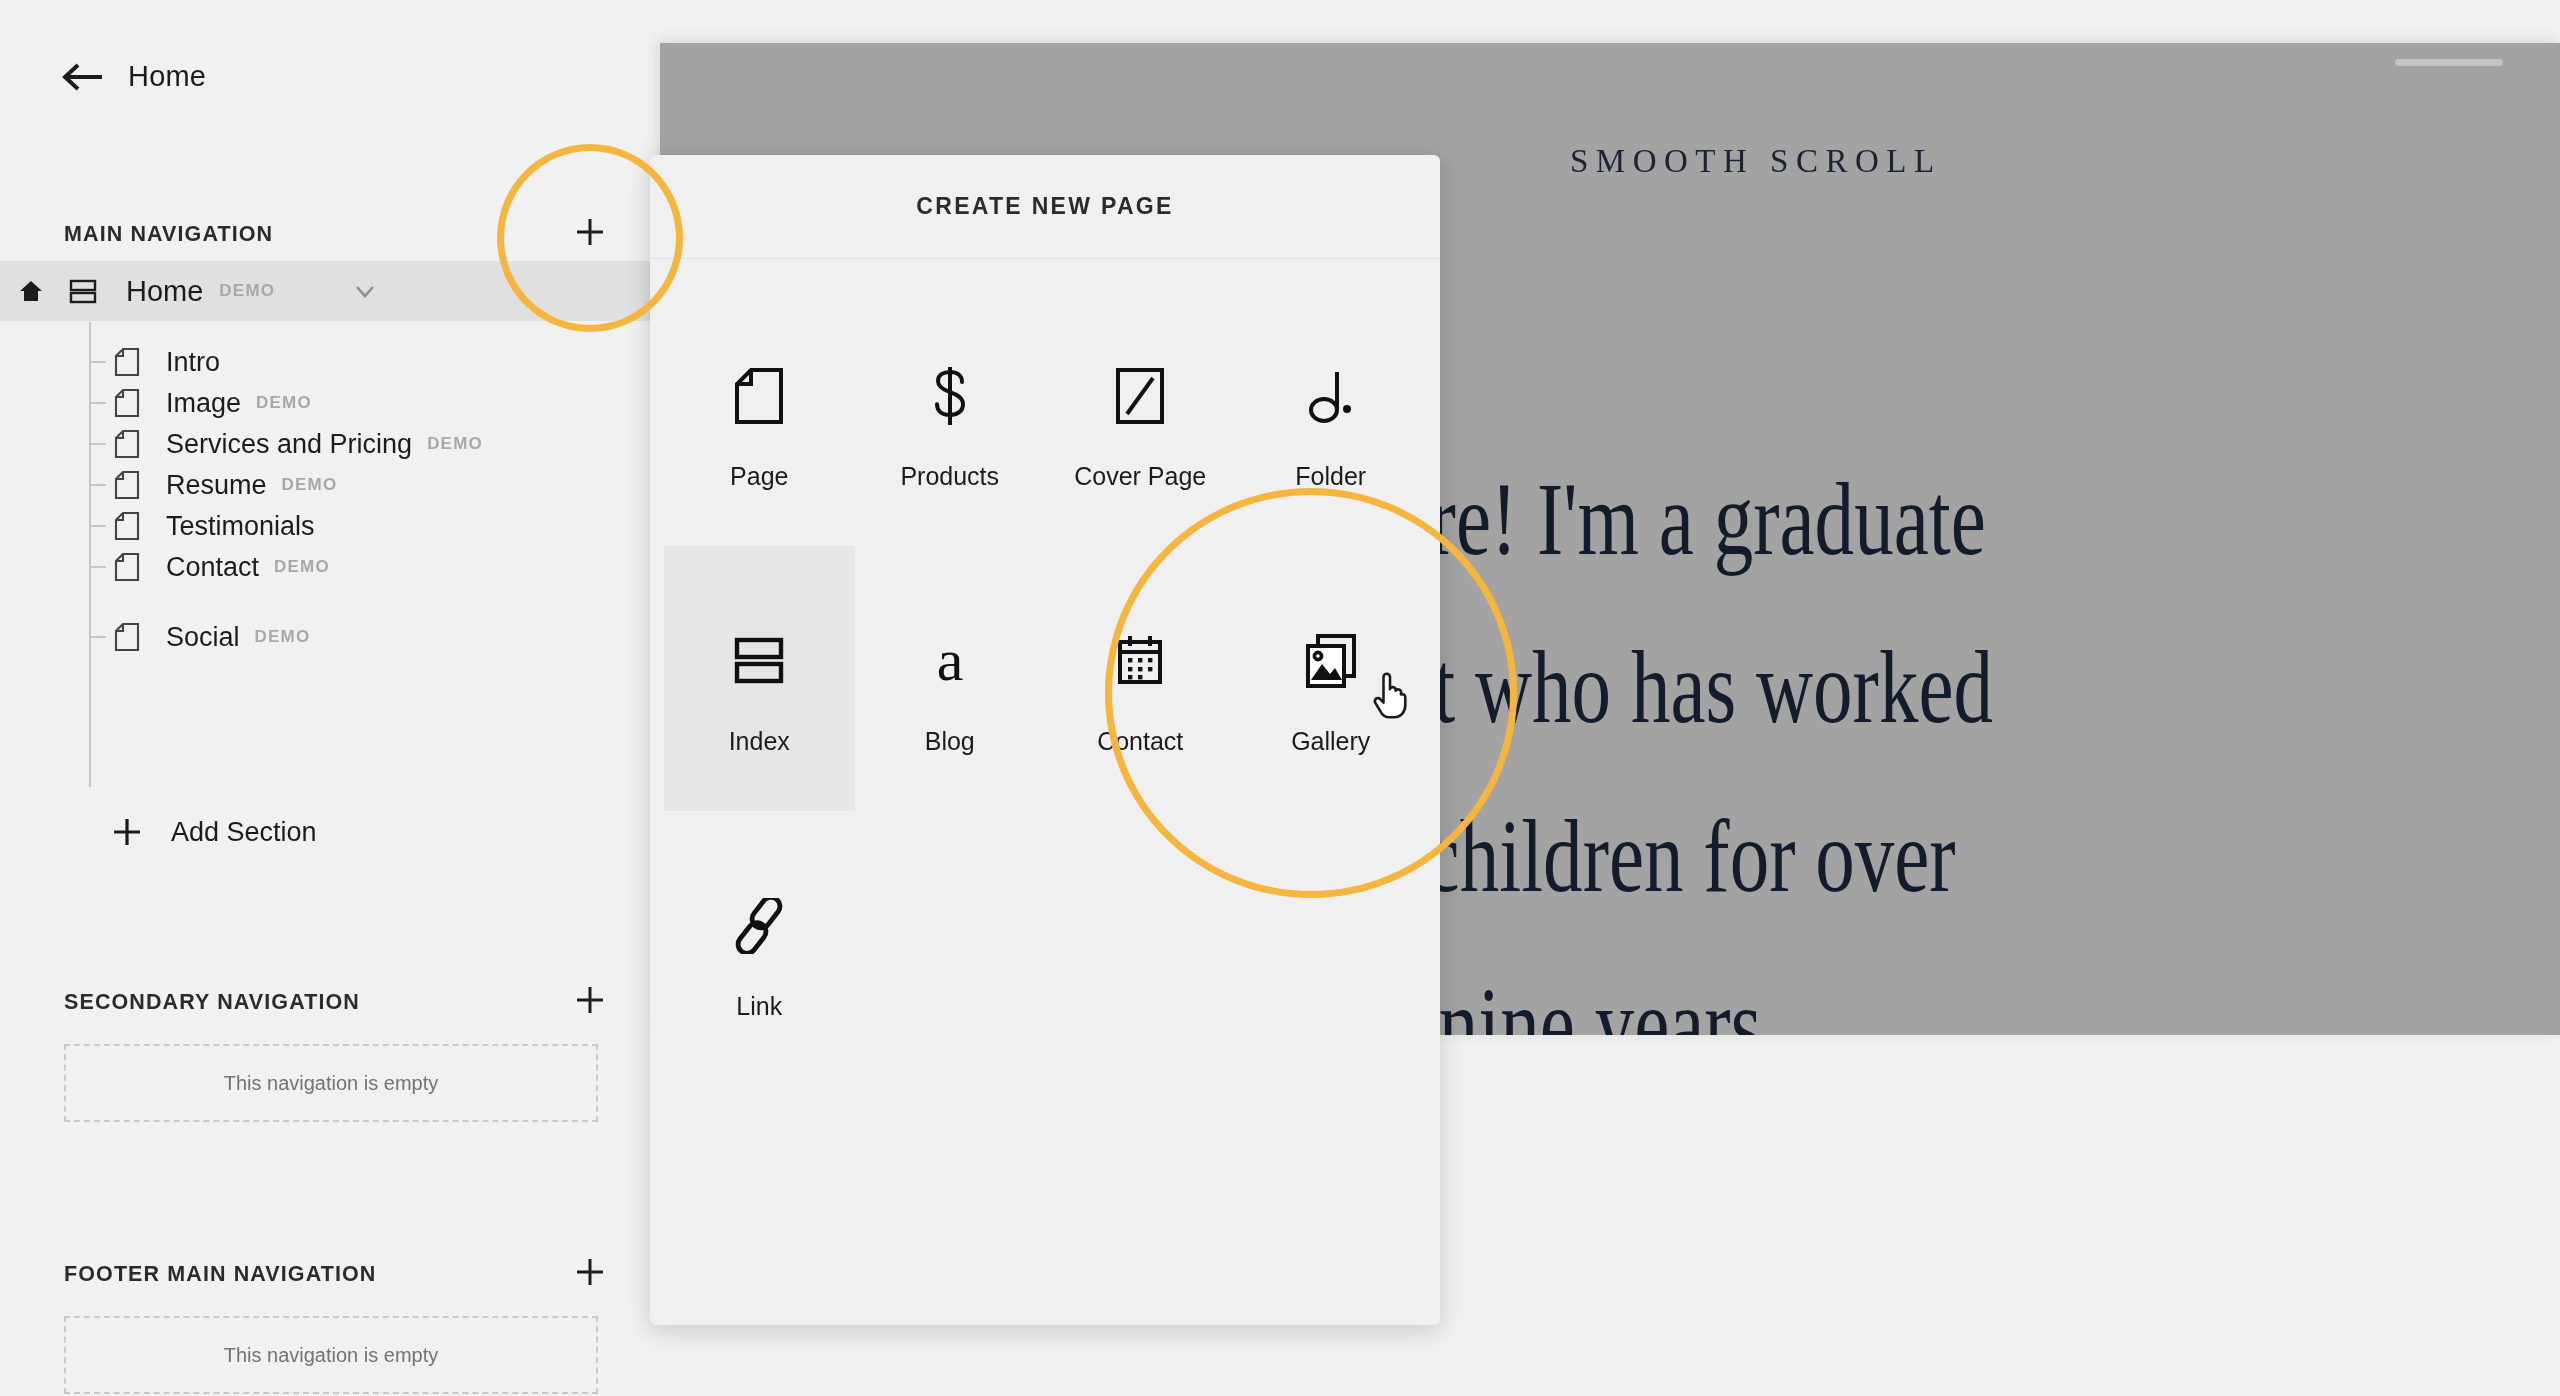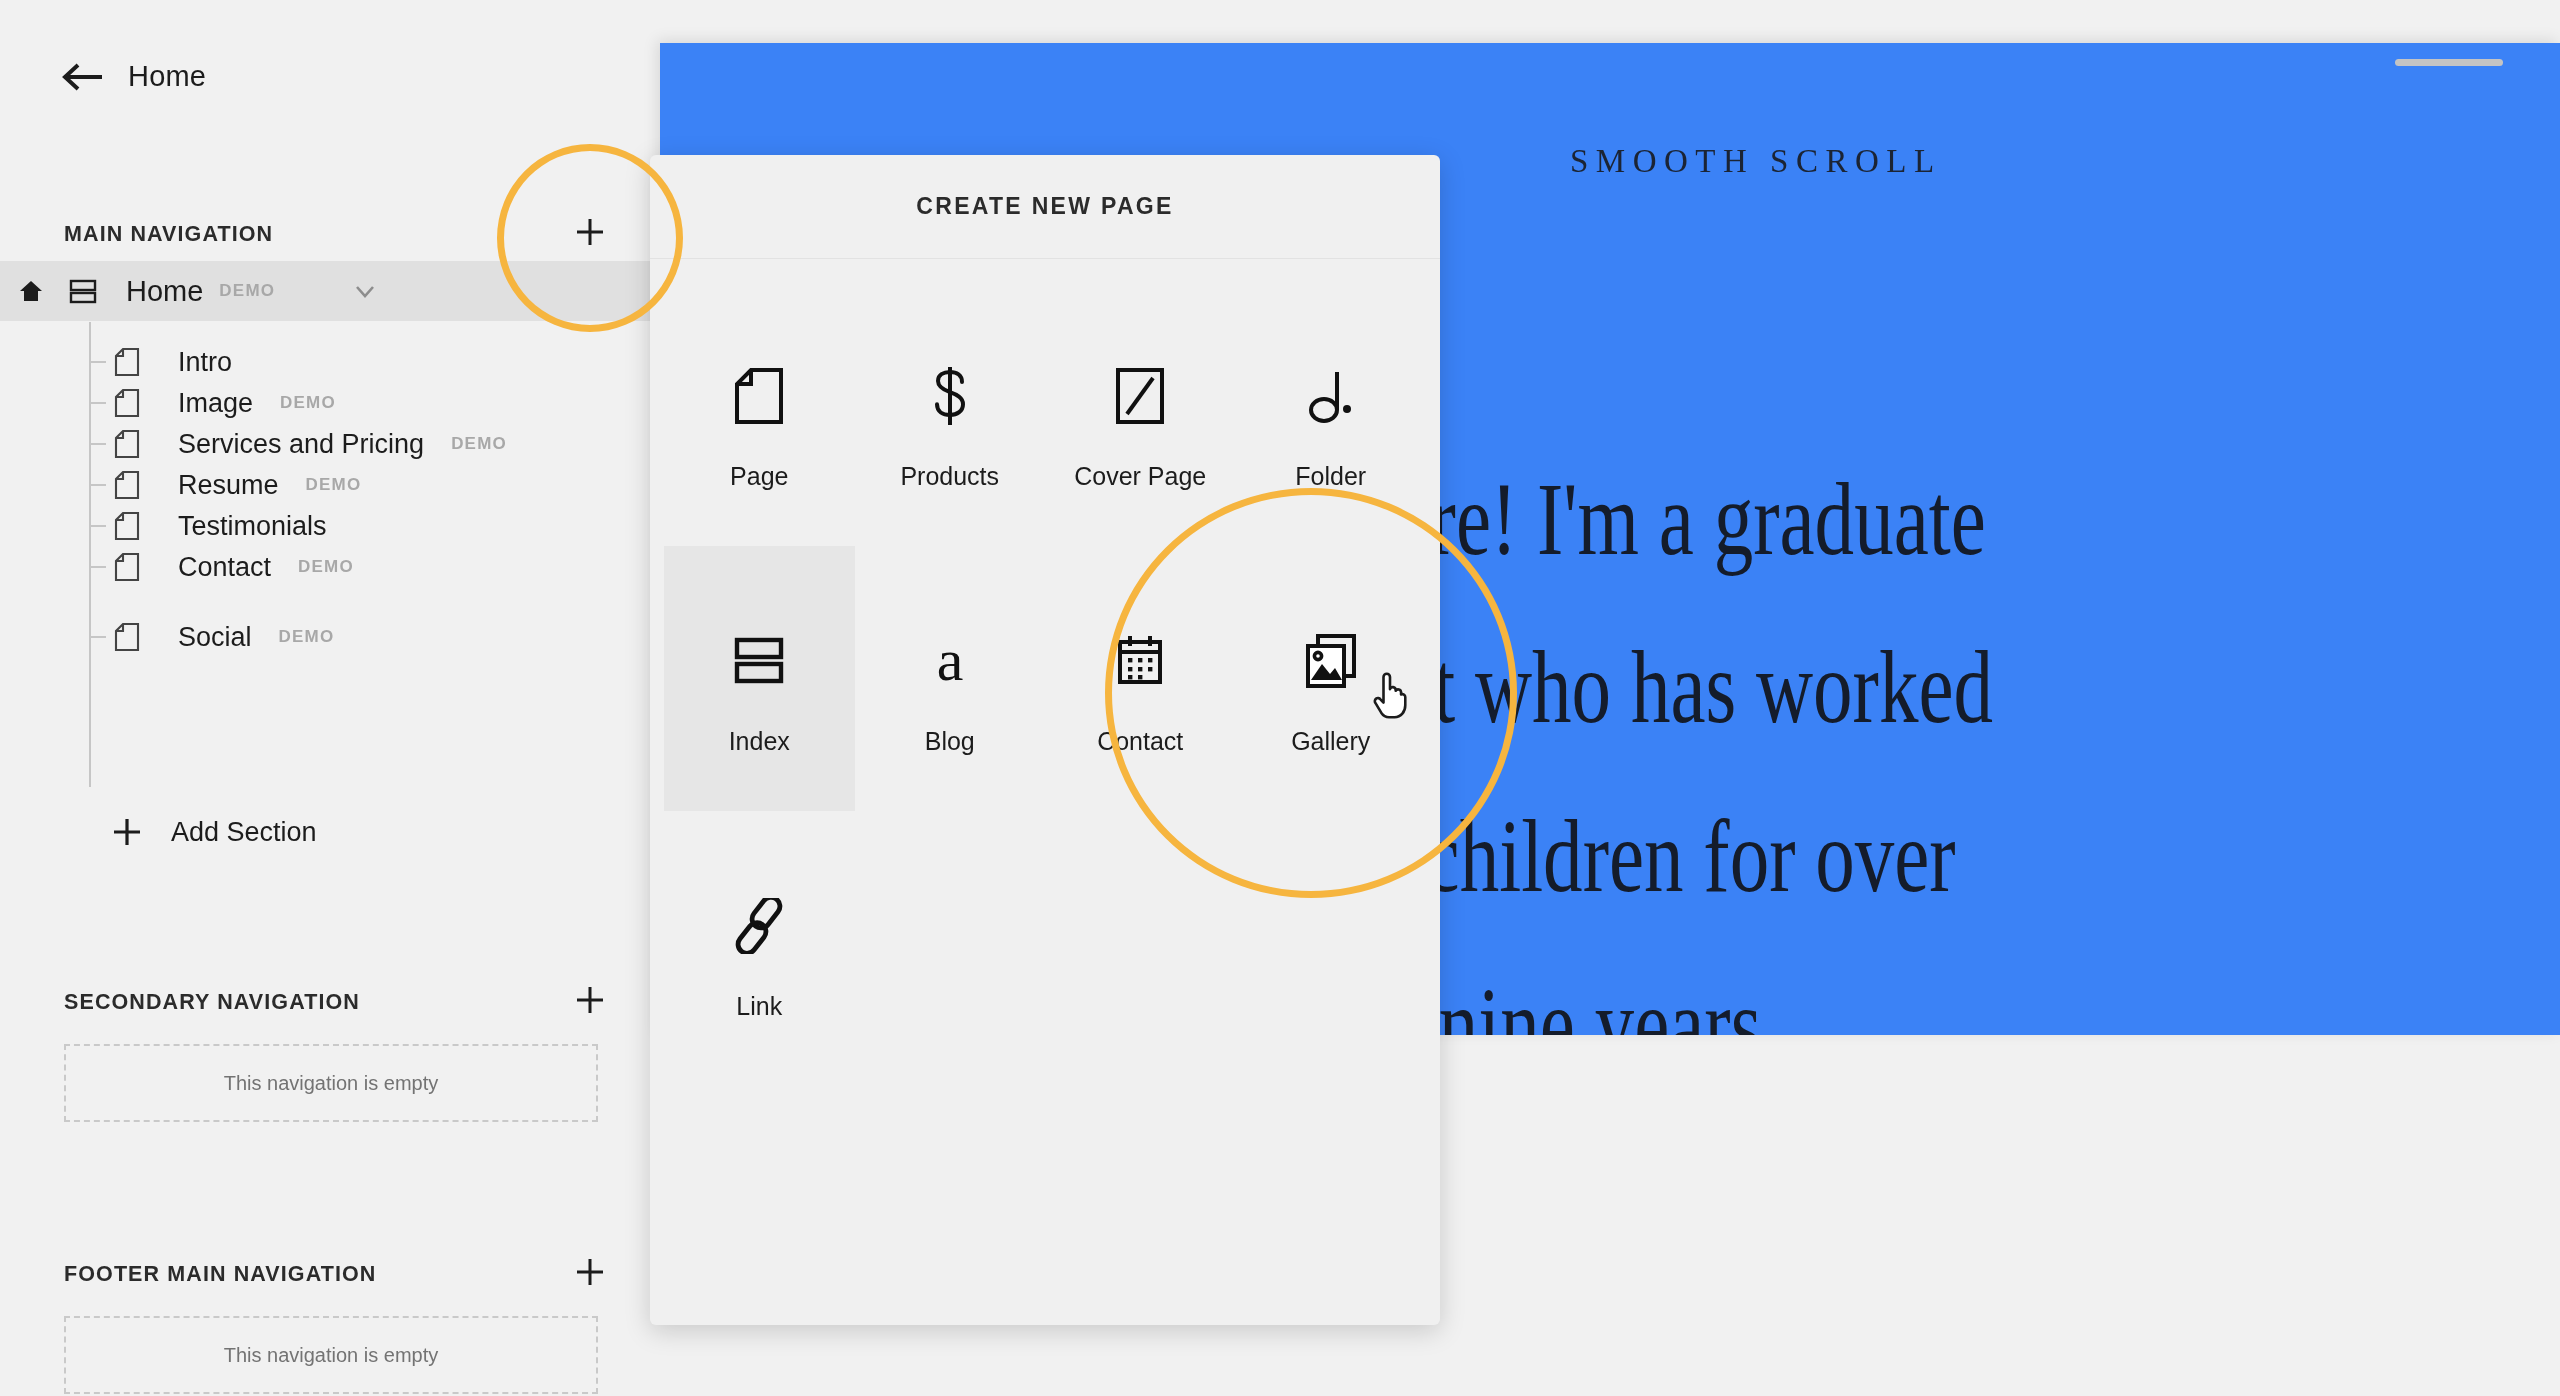--- a/index.html
+++ b/index.html
@@ -53,21 +53,21 @@
   .nav-root-row .demo     { margin-left: 16px; }
   .chev { position: absolute; right: 282px; width: 26px; height: 26px; }
 
   .demo {
     font-size: 17px; font-weight: bold; letter-spacing: 1.2px;
     color: #a8a8a8;
   }
 
   .child-row {
     position: absolute; left: 0; width: 660px; height: 42px;
-    display: flex; align-items: center; cursor: pointer; gap: 12px;
+    display: flex; align-items: center; cursor: pointer;
   }
   .child-row .pg-ico { margin-left: 114px; width: 26px; height: 30px; }
   .child-row .lbl { margin-left: 26px; font-size: 27px; color: #1c1c1c; }
   .child-row .demo { margin-left: 15px; }
 
   .tree-trunk {
     position: absolute; left: 89px; width: 2px;
     background: #c6c6c6;
   }
   .tree-tick {
@@ -87,21 +87,21 @@
     position: absolute; left: 64px; width: 534px; height: 78px;
     border: 2px dashed #c9c9c9;
     display: flex; align-items: center; justify-content: center;
     font-size: 20px; color: #737373;
   }
 
   
   #preview {
     position: absolute; left: 660px; top: 43px;
     width: 1900px; height: 992px;
-    background: #3b82f6;
+    background: #a3a3a3;
     overflow: hidden;
     box-shadow: -3px -3px 14px rgba(0,0,0,.10);
   }
   #drag-handle {
     position: absolute; left: 1735px; top: 16px;
     width: 108px; height: 7px; border-radius: 4px;
     background: #c4c4c4; cursor: grab;
   }
   .site-title {
     position: absolute; left: 910px; top: 100px;

